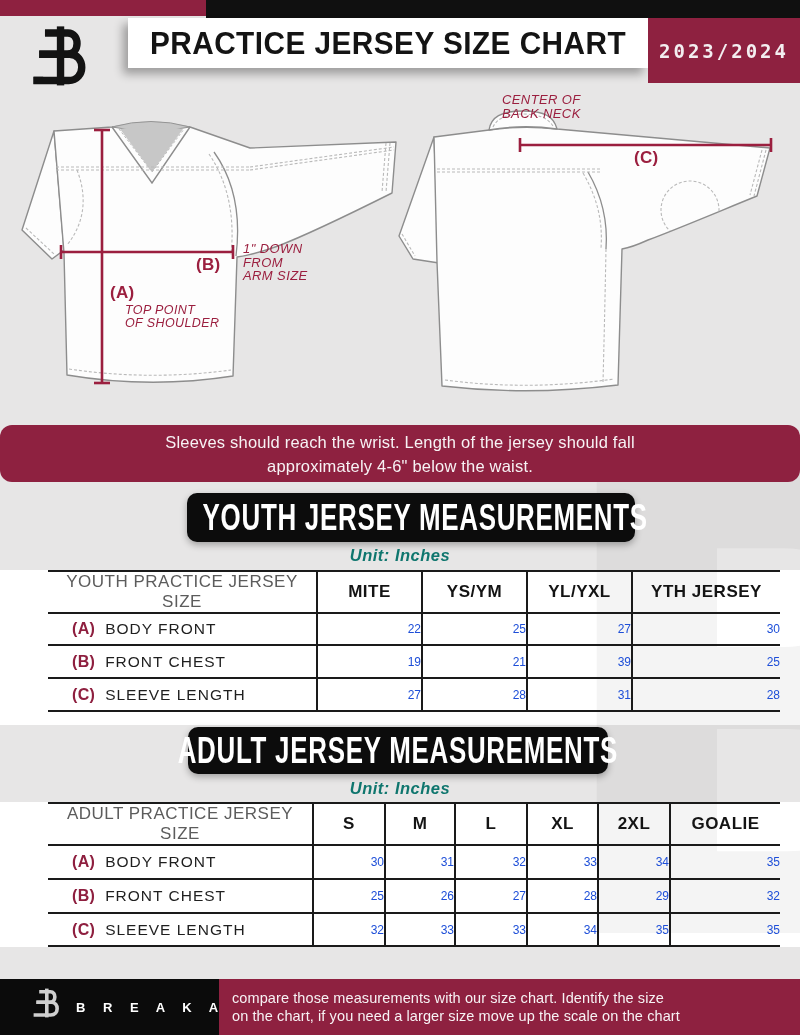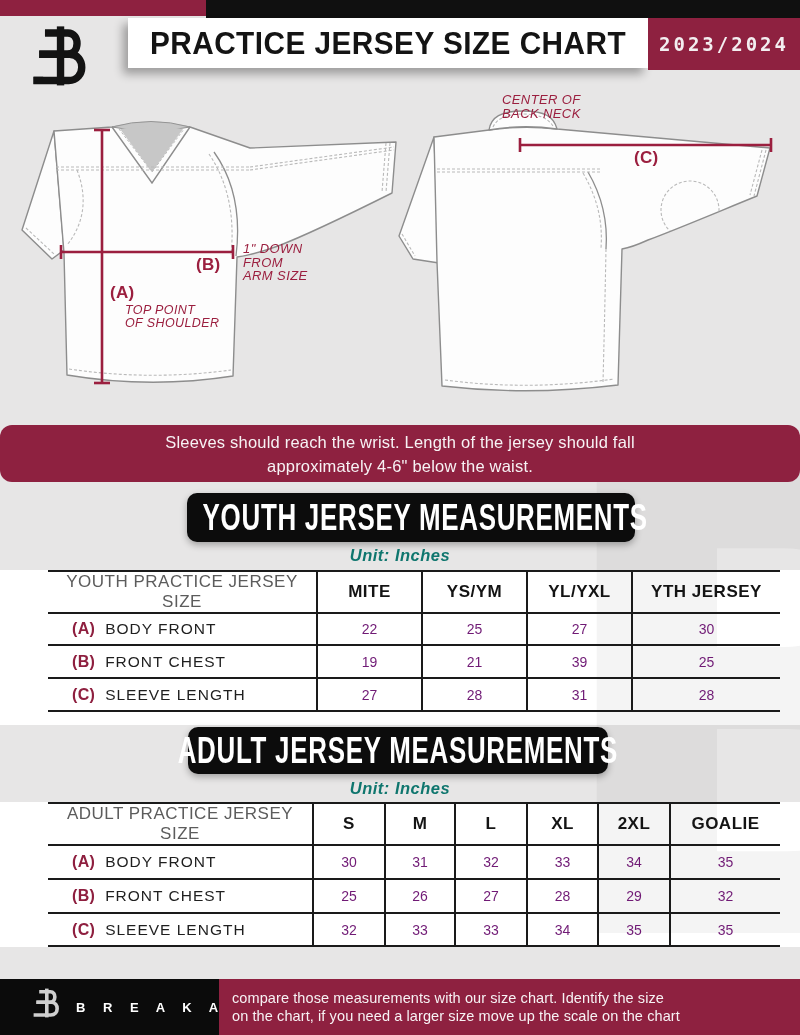--- a/index.html
+++ b/index.html
@@ -23,21 +23,21 @@
   .title-box{
     left:128px; top:18px; width:520px; height:50px; background:#ffffff; z-index:4;
     display:flex; align-items:center; justify-content:center;
     box-shadow:-5px 6px 9px rgba(0,0,0,0.32);
   }
   .title-box .t{
     font-size:32px; font-weight:bold; color:#141414; white-space:nowrap;
     transform:scaleX(0.93); letter-spacing:0.5px;
   }
   .season-box{
-    left:648px; top:18px; width:152px; height:52px; background:#8e2140; z-index:4;
+    left:648px; top:18px; width:152px; height:65px; background:#8e2140; z-index:4;
     display:flex; align-items:center; justify-content:center;
   }
   .season-box .t{
     font-family:"DejaVu Sans Mono", monospace; font-weight:bold; font-size:19px;
     color:#f3eef0; letter-spacing:3px; white-space:nowrap;
   }
   .logo-hdr{left:22px; top:18px; z-index:4;}
   
   .art{position:absolute; left:0; top:0; z-index:2; pointer-events:none;}
   .anno{position:absolute; z-index:3; color:#9b1f3f;}
@@ -65,21 +65,21 @@
     font-style:italic; font-weight:bold; font-size:16.5px; color:#0f766e; letter-spacing:0.5px;
   }
   
   table.size{
     position:absolute; left:48px; z-index:3; border-collapse:collapse; table-layout:fixed;
     background:transparent;
   }
   table.size td{padding:0; vertical-align:middle; text-align:center;}
   table.size tr td{border-top:2px solid #1a1a1a;}
   table.size tr:last-child td{border-bottom:2px solid #1a1a1a;}
-  table.size td.val{border-left:2px solid #1a1a1a; font-size:14px; color:#701a75;}
+  table.size td.val{border-left:2px solid #1a1a1a; font-size:12px; color:#1d4ed8;text-align:right;}
   table.size td.colhead{border-left:2px solid #1a1a1a; font-weight:bold; font-size:17px; color:#141414; letter-spacing:0.5px;}
   table.size td.rowhead{text-align:left;}
   td.tablehead{ text-align:center; font-size:17px; color:#5c5c5c; letter-spacing:0.5px;}
   .rowlab{display:flex; align-items:center; padding-left:24px;}
   .rowlab .k{color:#8e1f3f; font-weight:bold; font-size:16px; margin-right:10px; letter-spacing:0.3px;}
   .rowlab .l{color:#1f1f1f; font-size:15.5px; letter-spacing:1px;}
   
   .footer-black{
     left:0; top:979px; width:219px; height:56px; background:#0b0b0b; z-index:3;
     display:flex; align-items:center;

